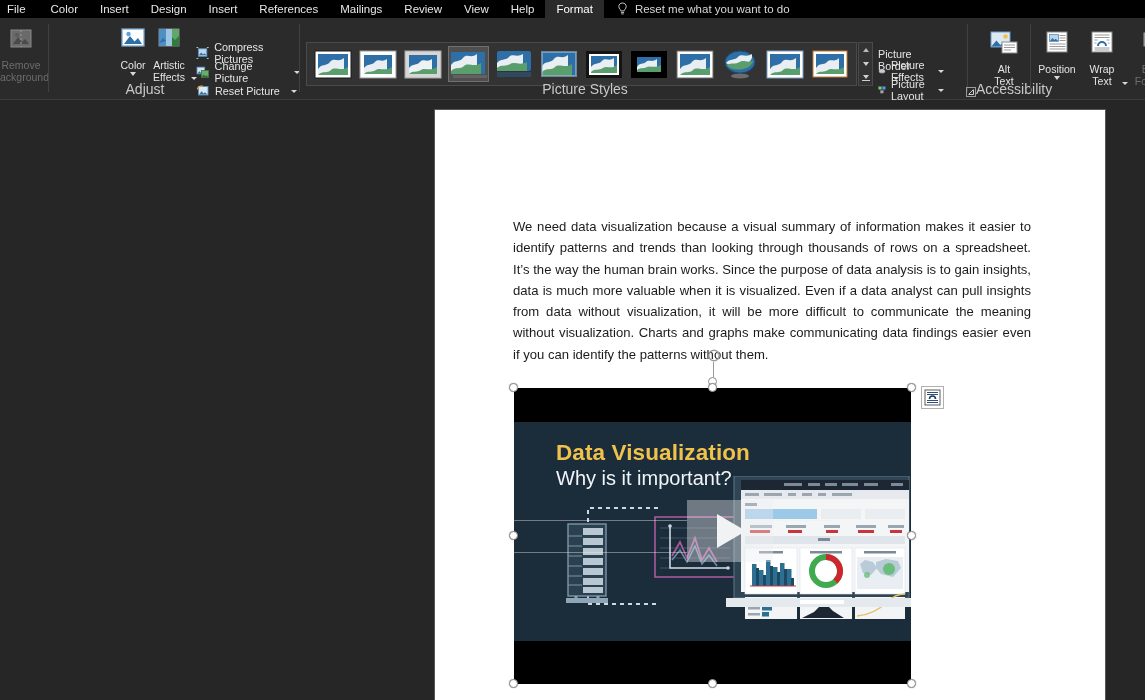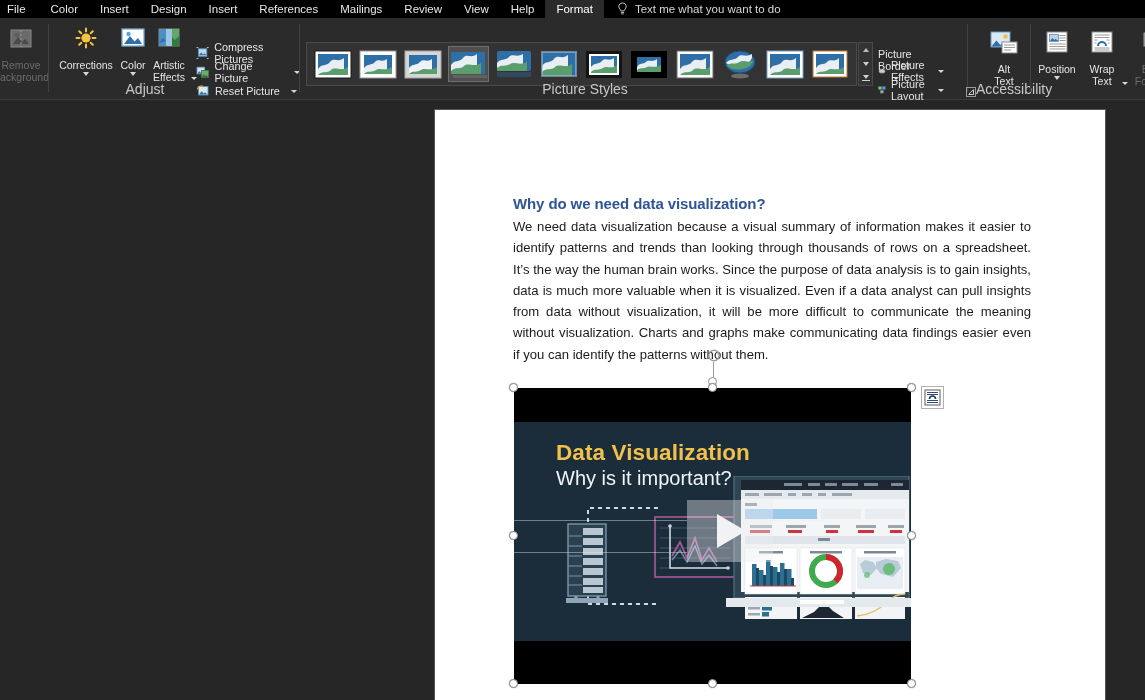--- a/index.html
+++ b/index.html
@@ -235,21 +235,21 @@
   <div class="tab">Mailings</div>
   <div class="tab">Review</div>
   <div class="tab">View</div>
   <div class="tab">Help</div>
   <div class="tab active">Format</div>
   <div class="tellme">
     <svg class="bulb" viewBox="0 0 11 14">
       <path d="M5.5 1C3.3 1 1.8 2.6 1.8 4.5c0 1.3.7 2.2 1.3 2.9.4.5.6.8.6 1.2v.3h3.6v-.3c0-.4.2-.7.6-1.2.6-.7 1.3-1.6 1.3-2.9C9.2 2.6 7.7 1 5.5 1z" fill="none" stroke="#d8d8d8" stroke-width="0.9"></path>
       <path d="M3.9 10.4h3.2M4.3 11.9h2.4" stroke="#d8d8d8" stroke-width="0.9" fill="none"></path>
     </svg>
-    <span>Text me what you want to do</span>
+    <span>Reset me what you want to do</span>
   </div>
 </div>
 
 <div class="ribbon">
 
   <div class="grp" style="left:0; width:300px;">
 
     <div class="bigbtn disabled" style="left:-10px; top:4px;">
       <span class="ic">
         <svg width="26" height="26" viewBox="0 0 26 26">
@@ -258,32 +258,20 @@
           <circle cx="9" cy="9" r="2" fill="#5a5a5a"></circle>
           <path d="M13 4v17" stroke="#9a9a9a" stroke-width="1" stroke-dasharray="2 2"></path>
         </svg>
       </span>
       <span class="lb">Remove
 Background</span>
     </div>
 
     <div class="grp-sep" style="left:48px;"></div>
 
-    <div class="bigbtn" style="left:54px; top:4px; width:64px;">
-      <span class="ic">
-        <svg width="26" height="26" viewBox="0 0 26 26">
-          <circle cx="13" cy="12" r="4.6" fill="#f5c243"></circle>
-          <g stroke="#f5c243" stroke-width="2" stroke-linecap="round">
-            <path d="M13 2.5v3M13 18.5v3M3.5 12h3M19.5 12h3M6.2 5.2l2.1 2.1M17.7 16.7l2.1 2.1M19.8 5.2l-2.1 2.1M8.3 16.7l-2.1 2.1"></path>
-          </g>
-        </svg>
-      </span>
-      <span class="lb">Corrections</span>
-      <span class="caret-lone"></span>
-    </div>
 
     <div class="bigbtn" style="left:112px; top:4px; width:42px;">
       <span class="ic">
         <svg width="28" height="26" viewBox="0 0 28 26">
           <rect x="3" y="3" width="22" height="17" fill="#ffffff" stroke="#7aa7d0" stroke-width="1.3"></rect>
           <path d="M5 18l6-8 4.5 5.5L19 12l4 6z" fill="#2f6fa8"></path>
           <circle cx="9.5" cy="8" r="2.2" fill="#63a0d6"></circle>
         </svg>
       </span>
       <span class="lb">Color</span>
@@ -577,21 +565,20 @@
       </span>
       <span class="lb">Bring
 Forward</span>
     </div>
   </div>
 </div>
 
 <div class="canvas">
   <div class="page">
 
-    <div class="doc-h">Why do we need data visualization?</div>
     <div class="doc-p">We need data visualization because a visual summary of information makes it easier to identify patterns and trends than looking through thousands of rows on a spreadsheet. It’s the way the human brain works. Since the purpose of data analysis is to gain insights, data is much more valuable when it is visualized. Even if a data analyst can pull insights from data without visualization, it will be more difficult to communicate the meaning without visualization. Charts and graphs make communicating data findings easier even if you can identify the patterns without them.</div>
 
     <div class="imgwrap" style="left:79px; top:278px;">
 
       <div class="vidbox">
         <div class="letterbox lb-top"></div>
 
         <div class="vid-title">Data Visualization</div>
         <div class="vid-sub">Why is it important?</div>
 

